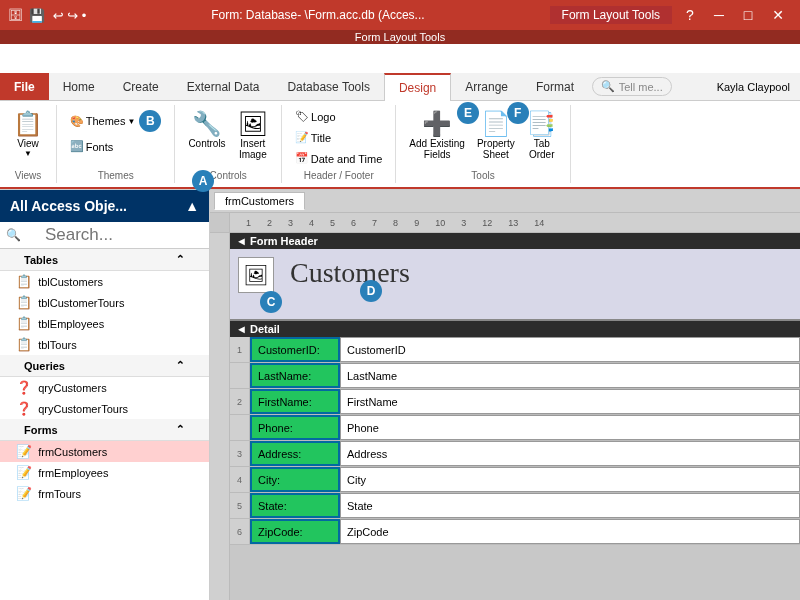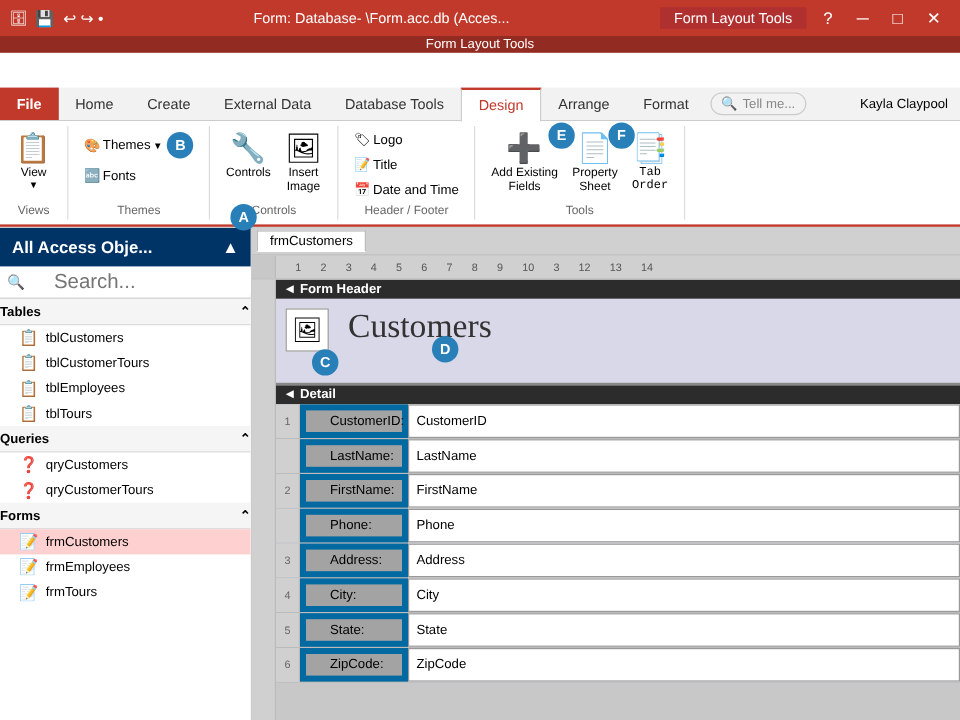--- a/index.html
+++ b/index.html
@@ -53,21 +53,21 @@
 
     
     .main-layout { display: flex; height: calc(600px - 30px - 30px - 64px - 22px); }
 
     
     .sidebar { width: 210px; background: white; border-right: 1px solid #ccc; display: flex; flex-direction: column; overflow: hidden; }
     .sidebar-header { background: #003366; color: white; padding: 8px 10px; font-size: 14px; font-weight: bold; display: flex; align-items: center; justify-content: space-between; }
     .sidebar-search { display: flex; align-items: center; border-bottom: 1px solid #ccc; padding: 3px 6px; gap: 4px; }
     .sidebar-search input { border: none; outline: none; font-size: 11px; flex: 1; }
     .sidebar-content { overflow-y: auto; flex: 1; }
-    .sidebar-section-header { display: flex; align-items: center; justify-content: space-between; padding: 4px 0; background: #f5f5f5; font-weight: bold; font-size: 11px; cursor: pointer; border-bottom: 1px solid #ddd; }
+    .sidebar-section-header { display: flex; align-items: center; justify-content: space-between; padding: 4px 24px; background: #f5f5f5; font-weight: bold; font-size: 11px; cursor: pointer; border-bottom: 1px solid #ddd; }
     .sidebar-item { display: flex; align-items: center; padding: 3px 8px 3px 16px; gap: 6px; cursor: pointer; font-size: 11px; }
     .sidebar-item.active { background: #ffd0d0; }
     .sidebar-item-icon { font-size: 13px; }
 
     
     .form-area { flex: 1; background: #e8e8e8; display: flex; flex-direction: column; overflow: hidden; position: relative; }
     .form-tabs { background: #d0d0d0; display: flex; align-items: center; padding: 2px 4px; gap: 2px; border-bottom: 1px solid #bbb; }
     .form-tab { padding: 2px 10px; background: #c8c8c8; border: 1px solid #bbb; cursor: pointer; font-size: 11px; }
     .form-tab.active { background: white; border-bottom: 1px solid white; }
     .form-ruler { background: #d0d0d0; height: 20px; display: flex; align-items: center; font-size: 9px; color: #555; overflow: hidden; border-bottom: 1px solid #bbb; }
@@ -80,21 +80,21 @@
 
     .form-header-band { background: #2c2c2c; color: white; padding: 2px 6px; font-size: 11px; font-weight: bold; cursor: pointer; user-select: none; }
     .form-header-content { background: #d8d8e8; min-height: 70px; position: relative; border-bottom: 2px solid #888; }
     .form-title-img { position: absolute; left: 8px; top: 8px; background: white; border: 1px solid #999; width: 36px; height: 36px; display: flex; align-items: center; justify-content: center; font-size: 20px; }
     .form-title-text { position: absolute; left: 60px; top: 8px; font-size: 28px; font-weight: normal; color: #333; font-family: 'Times New Roman', serif; }
 
     .form-detail-band { background: #2c2c2c; color: white; padding: 2px 6px; font-size: 11px; font-weight: bold; cursor: pointer; }
     .form-detail { background: #d8d8e8; }
     .form-row { display: flex; align-items: stretch; min-height: 26px; border-bottom: 1px solid #bbb; }
     .form-row-num { width: 20px; min-width: 20px; font-size: 9px; color: #666; display: flex; align-items: center; justify-content: center; background: #d0d0d0; border-right: 1px solid #bbb; }
-    .form-label { border: 5px solid #0369a1; background: #a3a3a3; padding: 3px 20px; font-size: 11px; min-width: 90px; max-width: 90px; display: flex; align-items: center; }
+    .form-label { border: 2px solid #0369a1; background: #22c55e; padding: 3px 6px; font-size: 11px; min-width: 90px; max-width: 90px; display: flex; align-items: center; }
     .form-field { border: 1px solid #999; background: white; padding: 3px 6px; font-size: 11px; flex: 1; display: flex; align-items: center; }
   </style>
 </head>
 <body>
 
 <div class="title-bar">
   <span>🗄</span>
   <span style="font-size:13px; color:white;">💾 &nbsp;↩ ↪ •</span>
   <span class="title-bar-title">Form: Database- \Form.acc.db (Acces...</span>
   <div style="background:#b03030; padding:2px 12px; font-size:12px; color:white;">Form Layout Tools</div>
@@ -201,21 +201,21 @@
           <span class="callout" style="position:absolute; top:-6px; right:-10px;">E</span>
         </div>
         <div class="ribbon-btn-large" style="position:relative;">
           <span class="btn-icon">📄</span>
           <span class="btn-label" style="white-space:pre-wrap;">Property
 Sheet</span>
           <span class="callout" style="position:absolute; top:-6px; right:-10px;">F</span>
         </div>
         <div class="ribbon-btn-large">
           <span class="btn-icon">📑</span>
-          <span class="btn-label" style="white-space:pre-wrap;font-family:Liberation Mono, monospace;">Tab
+          <span class="btn-label" style="white-space:pre-wrap;">Tab
 Order</span>
         </div>
       </div>
       <div class="ribbon-group-label">Tools</div>
     </div>
 
   </div>
 </div>
 
 <div class="main-layout">

